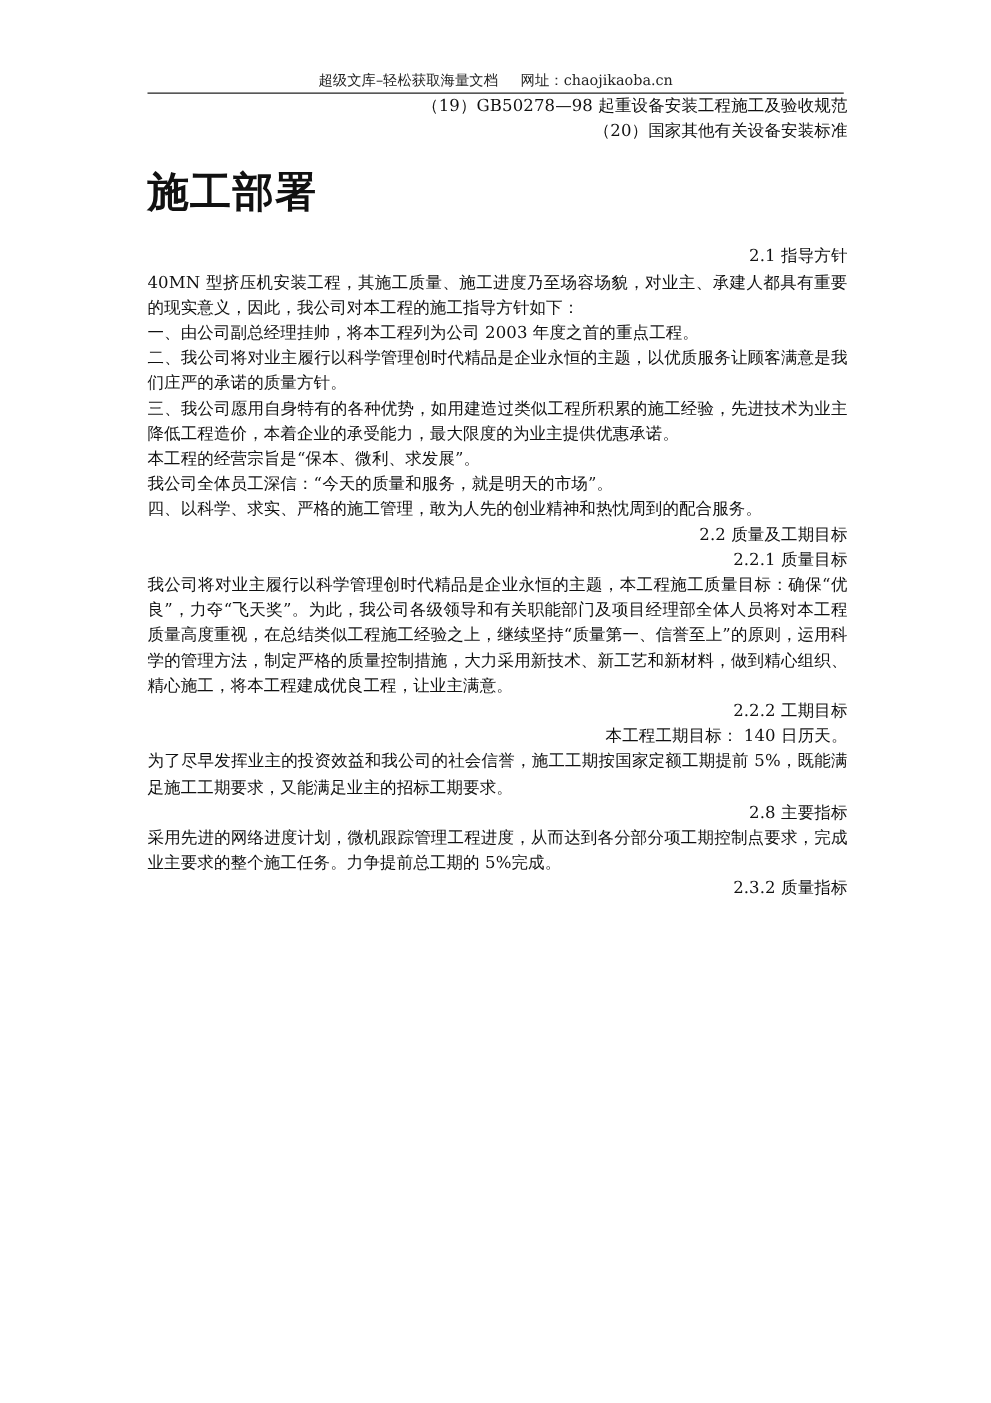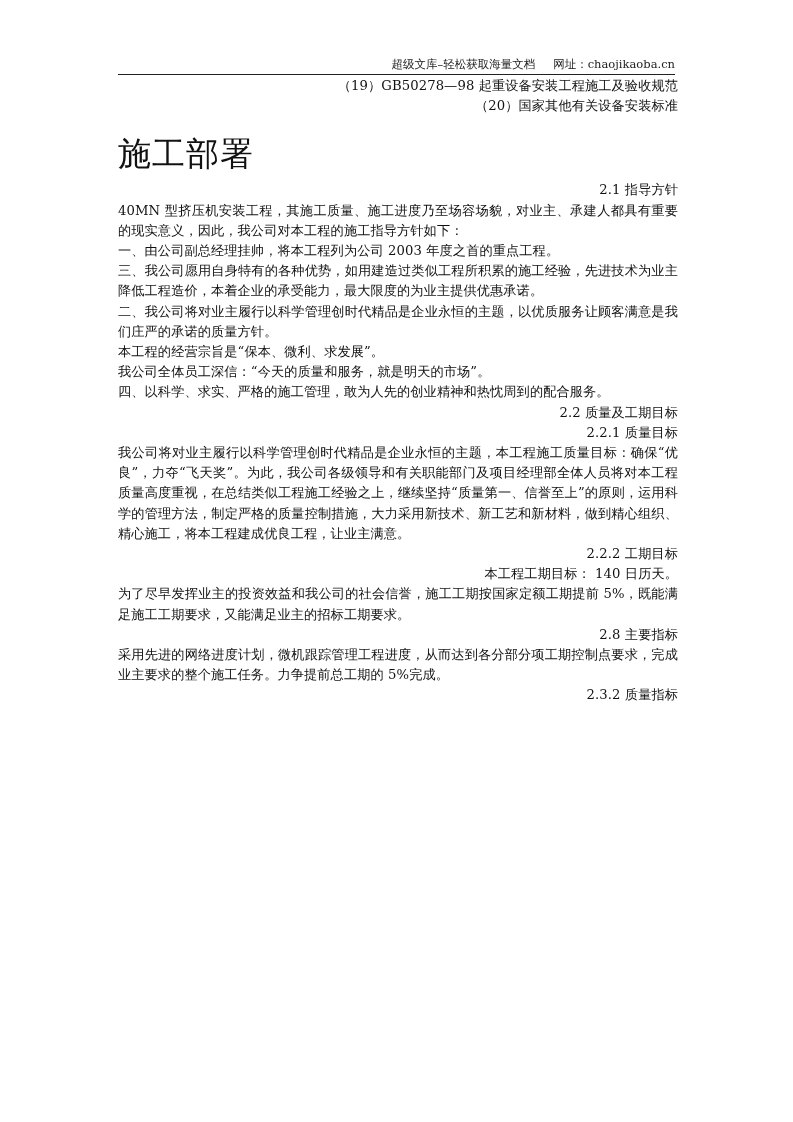--- a/index.html
+++ b/index.html
@@ -1,44 +1,44 @@
 <!DOCTYPE html>
 <html><head>
 <meta charset="utf-8">
 <style>
   html, body { margin: 0; padding: 0; background: #ffffff; }
   body { width: 793px; height: 1122px; position: relative; overflow: hidden;
          font-family: "DejaVu Serif", "Liberation Serif", serif; color: #111; }
   .header { position: absolute; left: 118px; width: 557px; top: 56px; height: 18px;
-            border-bottom: 1px solid #222; text-align: right; font-size: 11.5px;
+            border-bottom: 1px solid #222; text-align: center; font-size: 11.5px;
             line-height: 16px; color: #222; }
   .header .gap { display: inline-block; width: 18px; }
   .content { position: absolute; left: 118px; width: 560px; top: 76px; }
   .line { font-size: 13.2px; line-height: 20.2px; white-space: nowrap; letter-spacing: 0.1px; text-align: right; }
   .para { font-size: 13.2px; line-height: 20.2px; text-align: justify; text-align-last: left; letter-spacing: 0.1px; }
-  .h1 { font-size: 33px; line-height: 40px; margin-top: 18px; margin-bottom: 6px; font-weight: normal; letter-spacing: 1px; }
+  .h1 { font-size: 33px; line-height: 40px; margin-top: 18px; margin-bottom: 22px; font-weight: bold; letter-spacing: 1px; }
 </style>
 </head>
 <body>
 
 <div class="header">
   <span>超级文库–轻松获取海量文档</span><span class="gap"></span><span>网址：chaojikaoba.cn</span>
 </div>
 
 <div class="content">
   <div class="line">（19）GB50278—98  起重设备安装工程施工及验收规范</div>
   <div class="line">（20）国家其他有关设备安装标准</div>
 
   <div class="h1">施工部署</div>
 
   <div class="line">2.1  指导方针</div>
   <div class="para">40MN  型挤压机安装工程，其施工质量、施工进度乃至场容场貌，对业主、承建人都具有重要的现实意义，因此，我公司对本工程的施工指导方针如下：</div>
   <div class="para">一、由公司副总经理挂帅，将本工程列为公司 2003  年度之首的重点工程。</div>
+  <div class="para">二、我公司将对业主履行以科学管理创时代精品是企业永恒的主题，以优质服务让顾客满意是我们庄严的承诺的质量方针。</div>
   <div class="para">三、我公司愿用自身特有的各种优势，如用建造过类似工程所积累的施工经验，先进技术为业主降低工程造价，本着企业的承受能力，最大限度的为业主提供优惠承诺。</div>
-  <div class="para">二、我公司将对业主履行以科学管理创时代精品是企业永恒的主题，以优质服务让顾客满意是我们庄严的承诺的质量方针。</div>
   <div class="para">本工程的经营宗旨是“保本、微利、求发展”。</div>
   <div class="para">我公司全体员工深信：“今天的质量和服务，就是明天的市场”。</div>
   <div class="para">四、以科学、求实、严格的施工管理，敢为人先的创业精神和热忱周到的配合服务。</div>
 
   <div class="line">2.2  质量及工期目标</div>
   <div class="line">2.2.1  质量目标</div>
   <div class="para">我公司将对业主履行以科学管理创时代精品是企业永恒的主题，本工程施工质量目标：确保“优良”，力夺“飞天奖”。为此，我公司各级领导和有关职能部门及项目经理部全体人员将对本工程质量高度重视，在总结类似工程施工经验之上，继续坚持“质量第一、信誉至上”的原则，运用科学的管理方法，制定严格的质量控制措施，大力采用新技术、新工艺和新材料，做到精心组织、精心施工，将本工程建成优良工程，让业主满意。</div>
   <div class="line">2.2.2  工期目标</div>
   <div class="line">本工程工期目标：  140  日历天。</div>
   <div class="para">为了尽早发挥业主的投资效益和我公司的社会信誉，施工工期按国家定额工期提前 5%，既能满足施工工期要求，又能满足业主的招标工期要求。</div>

